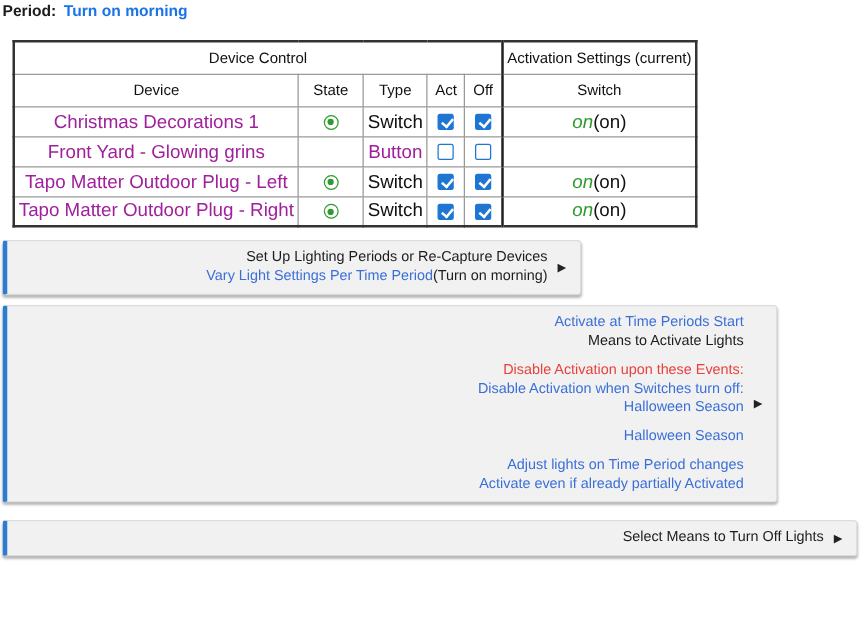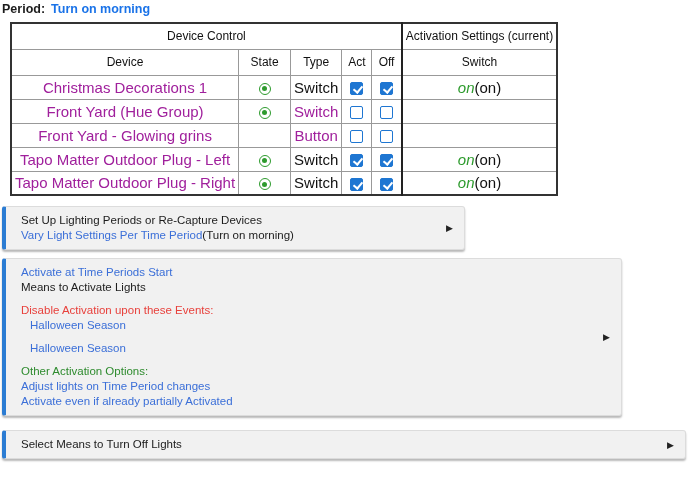--- a/index.html
+++ b/index.html
@@ -12,21 +12,21 @@
     --checkbox_blue:#1e76d2;
     --panel_accent_blue:#2b7cd3;
   }
   *{box-sizing:border-box;}
   html,body{margin:0;padding:0;}
   body{
     width:690px;height:497px;background:#fff;position:relative;
     font-family:"Liberation Sans",sans-serif;color:#1c1c1c;overflow:hidden;
   }
   
-  .period{padding:2px 0 2px 2px;font-size:12.5px;font-weight:bold;height:22px;}
+  .period{padding:2px 0 2px 2px;font-size:12.5px;font-weight:bold;height:32px;}
   .period a{color:var(--period_blue);text-decoration:none;margin-left:6px;cursor:pointer;}
   
   table.devices{
     border-collapse:collapse;margin-left:10px;table-layout:fixed;
     border:2px solid #333;
   }
   table.devices th,table.devices td{
     border:1px solid #999;text-align:center;vertical-align:middle;
     padding:0 3px;overflow:hidden;white-space:nowrap;
   }
@@ -65,21 +65,21 @@
     box-shadow:0 2px 2px rgba(0,0,0,0.28);
     margin-left:2px;padding:6px 26px 6px 15px;cursor:pointer;
   }
   .panel-1{width:463px;margin-top:10px;}
   .panel-2{width:620px;margin-top:8px;}
   .panel-3{width:684px;margin-top:14px;}
   .panel .arrow{
     position:absolute;right:11px;top:50%;transform:translateY(-50%);
     font-size:9px;color:#222;line-height:1;
   }
-  .line{font-size:11.5px;line-height:15px;white-space:nowrap;}
+  .line{font-size:11.5px;line-height:15px;white-space:nowrap;text-align:right;}
   .line.blank{height:8px;}
   .line.indent{padding-left:9px;}
   .c-black{color:#1c1c1c;}
   .c-link{color:var(--link_blue);cursor:pointer;}
   .c-red{color:var(--red);}
   .c-green{color:var(--section_green);}
 </style>
 </head>
 <body>
 
@@ -113,28 +113,20 @@
   <tbody id="device-rows">
       <tr>
         <td class="c-dev"><span>Christmas Decorations 1</span></td>
         <td><span class="state-icon"></span></td>
         <td><span class="type-default">Switch</span></td>
         <td><span class="cb on"></span></td>
         <td><span class="cb on"></span></td>
         <td class="sep"><span class="on-text">on</span><span class="on-suffix">(on)</span></td>
       </tr>
       <tr>
-        <td class="c-dev"><span>Front Yard (Hue Group)</span></td>
-        <td><span class="state-icon"></span></td>
-        <td><span class="type-accent">Switch</span></td>
-        <td><span class="cb"></span></td>
-        <td><span class="cb"></span></td>
-        <td class="sep"></td>
-      </tr>
-      <tr>
         <td class="c-dev"><span>Front Yard - Glowing grins</span></td>
         <td></td>
         <td><span class="type-accent">Button</span></td>
         <td><span class="cb"></span></td>
         <td><span class="cb"></span></td>
         <td class="sep"></td>
       </tr>
       <tr>
         <td class="c-dev"><span>Tapo Matter Outdoor Plug - Left</span></td>
         <td><span class="state-icon"></span></td>
@@ -158,25 +150,25 @@
   <div class="line"><span class="c-black">Set Up Lighting Periods or Re-Capture Devices</span></div>
     <div class="line"><span class="c-link">Vary Light Settings Per Time Period</span><span class="c-black">(Turn on morning)</span></div>
     <span class="arrow">▶</span>
 </div>
 
 <div class="panel panel-2">
   <div class="line"><span class="c-link">Activate at Time Periods Start</span></div>
     <div class="line"><span class="c-black">Means to Activate Lights</span></div>
     <div class="line blank"></div>
     <div class="line"><span class="c-red">Disable Activation upon these Events:</span></div>
+    <div class="line"><span class="c-link">Disable Activation when Switches turn off:</span></div>
     <div class="line indent"><span class="c-link">Halloween Season</span></div>
     <div class="line blank"></div>
     <div class="line indent"><span class="c-link">Halloween Season</span></div>
     <div class="line blank"></div>
-    <div class="line"><span class="c-green">Other Activation Options:</span></div>
     <div class="line"><span class="c-link">Adjust lights on Time Period changes</span></div>
     <div class="line"><span class="c-link">Activate even if already partially Activated</span></div>
     <span class="arrow">▶</span>
 </div>
 
 <div class="panel panel-3">
   <div class="line"><span class="c-black">Select Means to Turn Off Lights</span></div>
     <span class="arrow">▶</span>
 </div>
 

